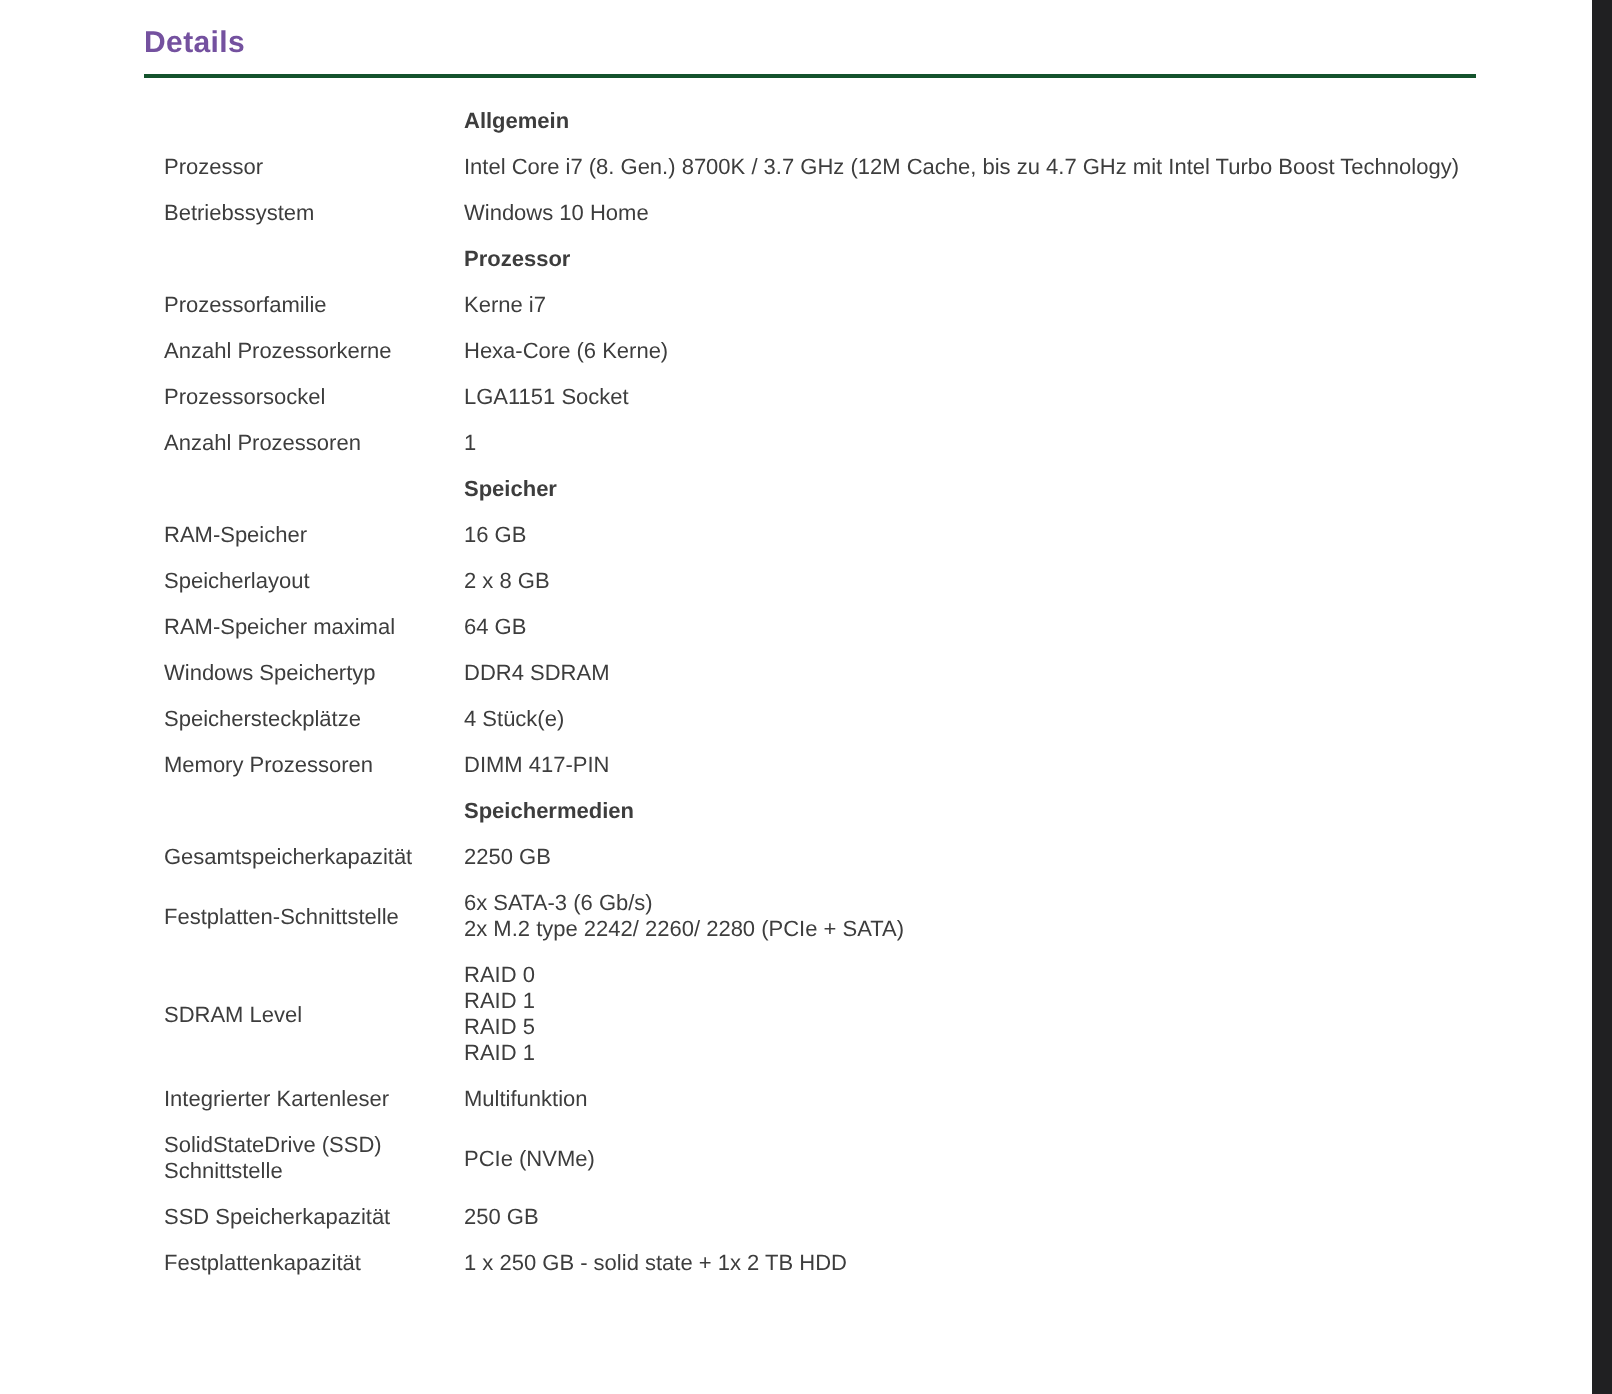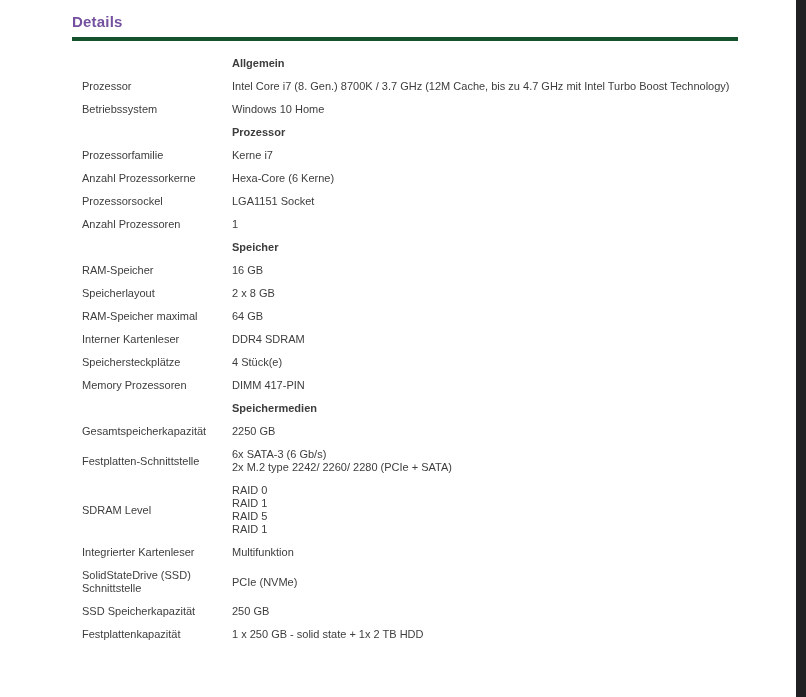--- a/index.html
+++ b/index.html
@@ -32,21 +32,21 @@
     width: 710px;
   }
   h2.details-title {
     margin: 0;
     padding: 13px 0 7px 0;
     width: 666px;
     font-size: 15px;
     font-weight: bold;
     letter-spacing: 0.2px;
     color: #74519f;
-    border-bottom: 4px solid #14532d;
+    border-bottom: 2px solid #14532d;
     font-family: "Liberation Sans", sans-serif;
   }
   table.spec-table {
     margin-top: 11px;
     border-collapse: collapse;
     width: 705px;
     table-layout: fixed;
   }
   table.spec-table td {
     vertical-align: middle;
@@ -144,21 +144,21 @@
               <div class="vline">2 x 8 GB</div>
             </td>
         </tr>
         <tr>
           <td class="label-cell">RAM-Speicher maximal</td>
           <td class="value-cell">
               <div class="vline">64 GB</div>
             </td>
         </tr>
         <tr>
-          <td class="label-cell">Interner Kartenleser</td>
+          <td class="label-cell">Windows Speichertyp</td>
           <td class="value-cell">
               <div class="vline">DDR4 SDRAM</div>
             </td>
         </tr>
         <tr>
           <td class="label-cell">Speichersteckplätze</td>
           <td class="value-cell">
               <div class="vline">4 Stück(e)</div>
             </td>
         </tr>

